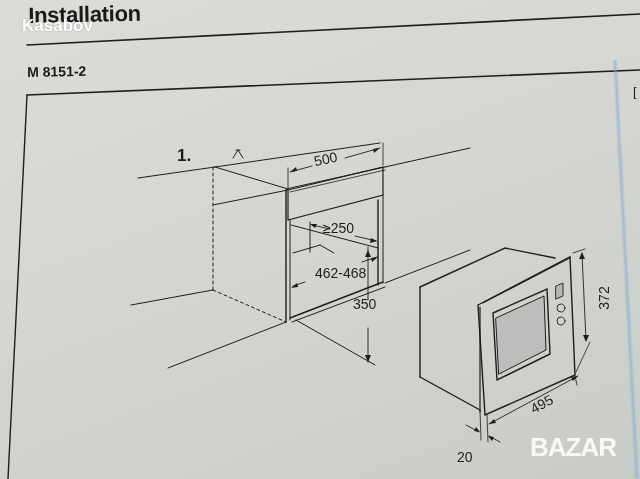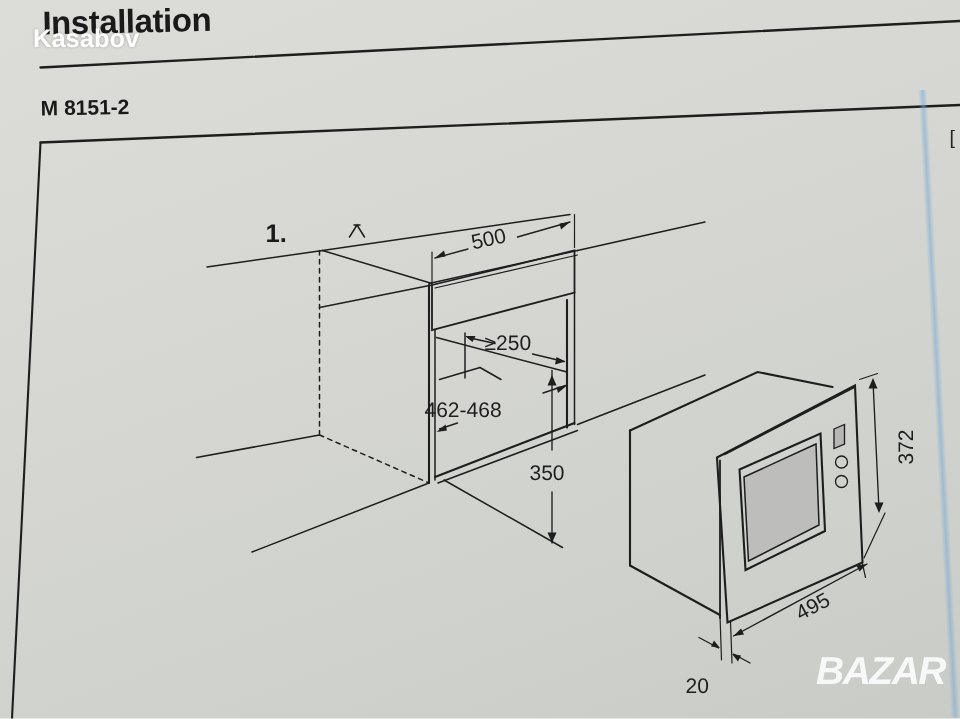--- a/index.html
+++ b/index.html
@@ -22,21 +22,21 @@
     transform: rotate(-1deg); transform-origin:left top;
   }
   .section-num {
     left:177px; top:146px; font-size:17px; font-weight:bold; color:#1a1a1a;
   }
   .dim {
     font-size:14px; color:#1e1e1e;
   }
   .watermark-bazar {
     left:530px; top:432px; font-size:26px; font-weight:bold; color:rgba(255,255,255,0.85);
-    letter-spacing:-1px; font-style:italic;margin-left:14px;
+    letter-spacing:-1px; 
   }
   .edge-strip {
     left:612px; top:60px; width:6px; height:419px;
     background: linear-gradient(90deg, rgba(140,180,210,0) 0%, rgba(120,170,210,0.55) 50%, rgba(140,180,210,0) 100%);
     transform: rotate(-3deg); transform-origin: top;
   }
   .bracket-mark {
     left:633px; top:84px; font-size:13px; color:#222;
   }
   svg.diagram { position:absolute; left:0; top:0; }
@@ -143,21 +143,21 @@
     <line x1="466" y1="425" x2="479" y2="432" stroke-width="0.9"></line>
     <path d="M480 432 l-6 -1 l2 -4 Z" fill="#1e1e1e" stroke="none"></path>
     <line x1="489" y1="436" x2="500" y2="442" stroke-width="0.9"></line>
     <path d="M488 436 l6 1 l-2 4 Z" fill="#1e1e1e" stroke="none"></path>
   </g>
 </svg>
 
 <div class="abs section-num">1.</div>
 <div class="abs dim" style="left:314px; top:151px; transform:rotate(-12deg);">500</div>
 <div class="abs dim" style="left:323px; top:220px;">≥250</div>
-<div class="abs dim" style="left:283px; top:265px;">462-468</div>
-<div class="abs dim" style="left:353px; top:307px;">350</div>
+<div class="abs dim" style="left:315px; top:265px;">462-468</div>
+<div class="abs dim" style="left:353px; top:296px;">350</div>
 <div class="abs dim" style="left:592px; top:290px; transform:rotate(-90deg);">372</div>
 <div class="abs dim" style="left:530px; top:396px; transform:rotate(-28deg);">495</div>
 <div class="abs dim" style="left:457px; top:449px;">20</div>
 
 <div class="abs edge-strip"></div>
 <div class="abs bracket-mark">[</div>
 <div class="abs watermark-bazar">BAZAR</div>
 
 </body></html>

